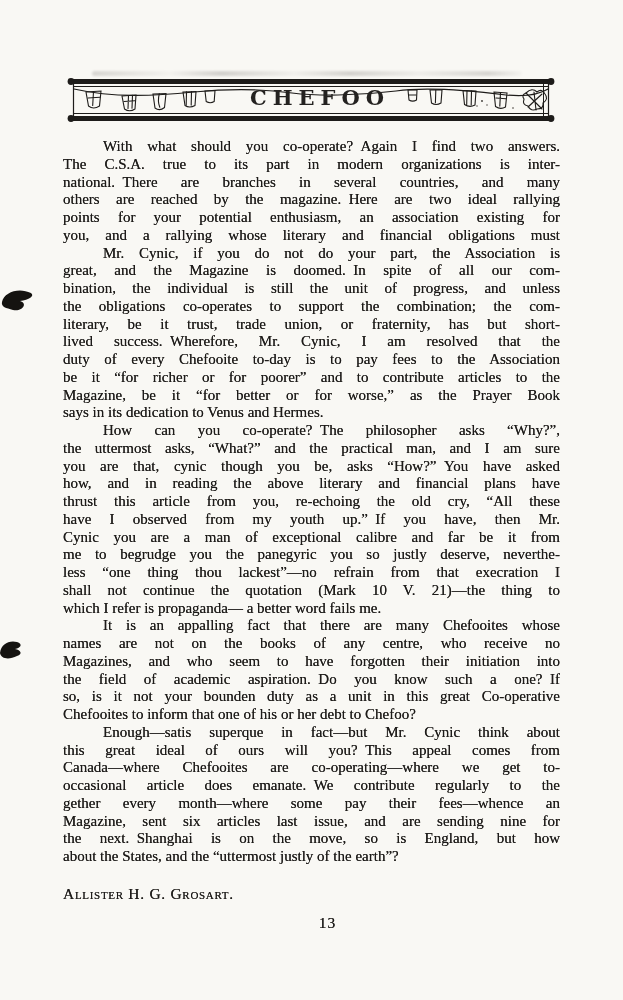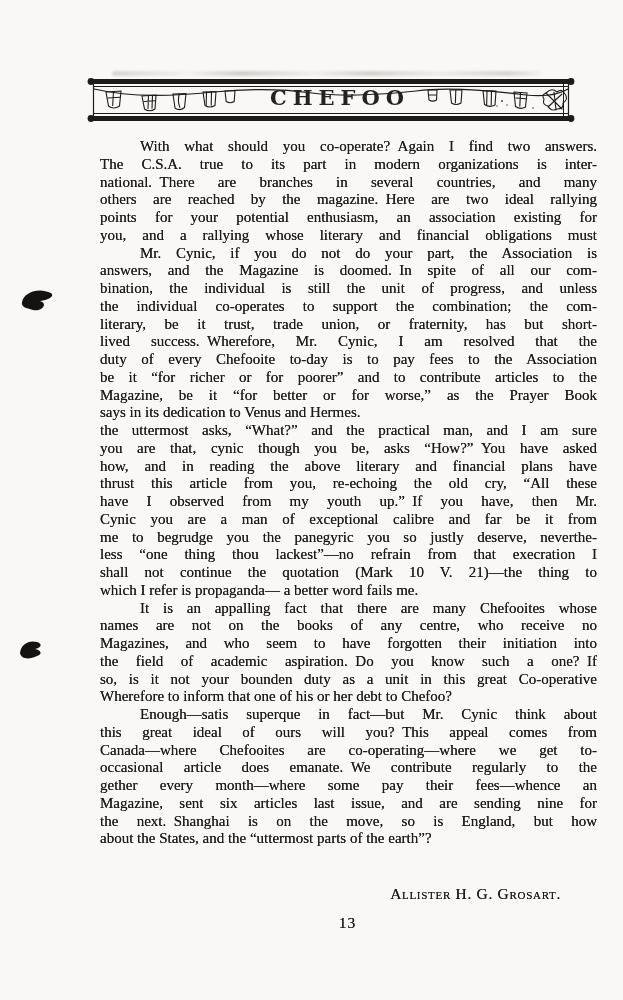--- a/index.html
+++ b/index.html
@@ -3,49 +3,49 @@
 <meta charset="utf-8">
 <style>
   html,body{margin:0;padding:0;}
   body{
     width:623px;height:1000px;
     background:#f9f8f4;
     position:relative;overflow:hidden;
     font-family:"Liberation Serif", serif;
     color:#1d1b19;
   }
-  .page{position:absolute;inset:0;margin-left:20px;}
+  .page{position:absolute;inset:0;}
   
   .smudge{
     position:absolute;left:92px;top:71px;width:430px;height:5px;
     background:linear-gradient(90deg,rgba(60,55,50,.35),rgba(60,55,50,.05) 18%,rgba(60,55,50,.4) 30%,rgba(60,55,50,.08) 47%,rgba(60,55,50,.38) 60%,rgba(60,55,50,.1) 76%,rgba(60,55,50,.35) 92%,rgba(60,55,50,.05));
     filter:blur(1px);opacity:.5;border-radius:3px;
   }
   .banner{position:absolute;left:64px;top:77px;width:494px;height:46px;}
   .banner svg{display:block;width:100%;height:100%;}
   .ink{stroke:#1e1c1a;fill:none;stroke-linecap:round;}
   .banner-text{
     font-family:"DejaVu Serif", serif;
     font-weight:bold;font-size:21px;letter-spacing:6px;
     fill:#242220;
   }
   .ink-mark{position:absolute;}
   .text-block{
-    position:absolute;left:80px;top:138px;width:497px;
+    position:absolute;left:63px;top:138px;width:497px;
     font-size:15px;line-height:17.75px;
     text-shadow:0 0 0.45px rgba(25,22,20,.85);
   }
   .line{
     text-align:justify;text-align-last:justify;
     white-space:normal;overflow:hidden;max-height:18px;
   }
   .line.indent{text-indent:40px;}
   .line.para-end{text-align-last:auto;}
   .signature{
-    text-align:right;padding-right:36px;
+    text-align:left;padding-right:36px;
     font-variant:small-caps;letter-spacing:.7px;
     font-size:15.5px;margin-top:1px;
   }
   .page-number{
     position:absolute;left:16px;top:914px;width:623px;
     text-align:center;font-size:15.5px;letter-spacing:1px;
     text-shadow:0 0 0.45px rgba(25,22,20,.85);
   }
 </style>
 </head>
@@ -140,52 +140,53 @@
 
   <div class="text-block" id="text-block">
 
   <div class="line indent">With what should you co-operate? Again I find two answers.</div>
       <div class="line">The C.S.A. true to its part in modern organizations is inter-</div>
       <div class="line">national. There are branches in several countries, and many</div>
       <div class="line">others are reached by the magazine. Here are two ideal rallying</div>
       <div class="line">points for your potential enthusiasm, an association existing for</div>
       <div class="line">you, and a rallying whose literary and financial obligations must</div>
       <div class="line indent">Mr. Cynic, if you do not do your part, the Association is</div>
-      <div class="line">answers, and the Magazine is doomed. In spite of all our com-</div>
+      <div class="line">great, and the Magazine is doomed. In spite of all our com-</div>
       <div class="line">bination, the individual is still the unit of progress, and unless</div>
-      <div class="line">the individual co-operates to support the combination; the com-</div>
+      <div class="line">the obligations co-operates to support the combination; the com-</div>
       <div class="line">literary, be it trust, trade union, or fraternity, has but short-</div>
       <div class="line">lived success. Wherefore, Mr. Cynic, I am resolved that the</div>
       <div class="line">duty of every Chefooite to-day is to pay fees to the Association</div>
       <div class="line">be it “for richer or for poorer” and to contribute articles to the</div>
       <div class="line">Magazine, be it “for better or for worse,” as the Prayer Book</div>
       <div class="line para-end">says in its dedication to Venus and Hermes.</div>
+      <div class="line indent">How can you co-operate? The philosopher asks “Why?”,</div>
       <div class="line">the uttermost asks, “What?” and the practical man, and I am sure</div>
       <div class="line">you are that, cynic though you be, asks “How?” You have asked</div>
       <div class="line">how, and in reading the above literary and financial plans have</div>
       <div class="line">thrust this article from you, re-echoing the old cry, “All these</div>
       <div class="line">have I observed from my youth up.” If you have, then Mr.</div>
       <div class="line">Cynic you are a man of exceptional calibre and far be it from</div>
       <div class="line">me to begrudge you the panegyric you so justly deserve, neverthe-</div>
       <div class="line">less “one thing thou lackest”—no refrain from that execration I</div>
       <div class="line">shall not continue the quotation (Mark 10 V. 21)—the thing to</div>
       <div class="line para-end">which I refer is propaganda— a better word fails me.</div>
       <div class="line indent">It is an appalling fact that there are many Chefooites whose</div>
       <div class="line">names are not on the books of any centre, who receive no</div>
       <div class="line">Magazines, and who seem to have forgotten their initiation into</div>
       <div class="line">the field of academic aspiration. Do you know such a one? If</div>
       <div class="line">so, is it not your bounden duty as a unit in this great Co-operative</div>
-      <div class="line para-end">Wherefore to inform that one of his or her debt to Chefoo?</div>
+      <div class="line para-end">Chefooites to inform that one of his or her debt to Chefoo?</div>
       <div class="line indent">Enough—satis superque in fact—but Mr. Cynic think about</div>
       <div class="line">this great ideal of ours will you? This appeal comes from</div>
       <div class="line">Canada—where Chefooites are co-operating—where we get to-</div>
       <div class="line">occasional article does emanate. We contribute regularly to the</div>
       <div class="line">gether every month—where some pay their fees—whence an</div>
       <div class="line">Magazine, sent six articles last issue, and are sending nine for</div>
       <div class="line">the next. Shanghai is on the move, so is England, but how</div>
-      <div class="line para-end">about the States, and the “uttermost parts of the earth”?</div>
+      <div class="line para-end">about the States, and the “uttermost justly of the earth”?</div>
     </div>
   <div class="text-block" style="top:884px">
     <div class="signature">Allister H. G. Grosart.</div>
   </div>
 
   <div class="page-number">13</div>
 </div>
 
 </body></html>

